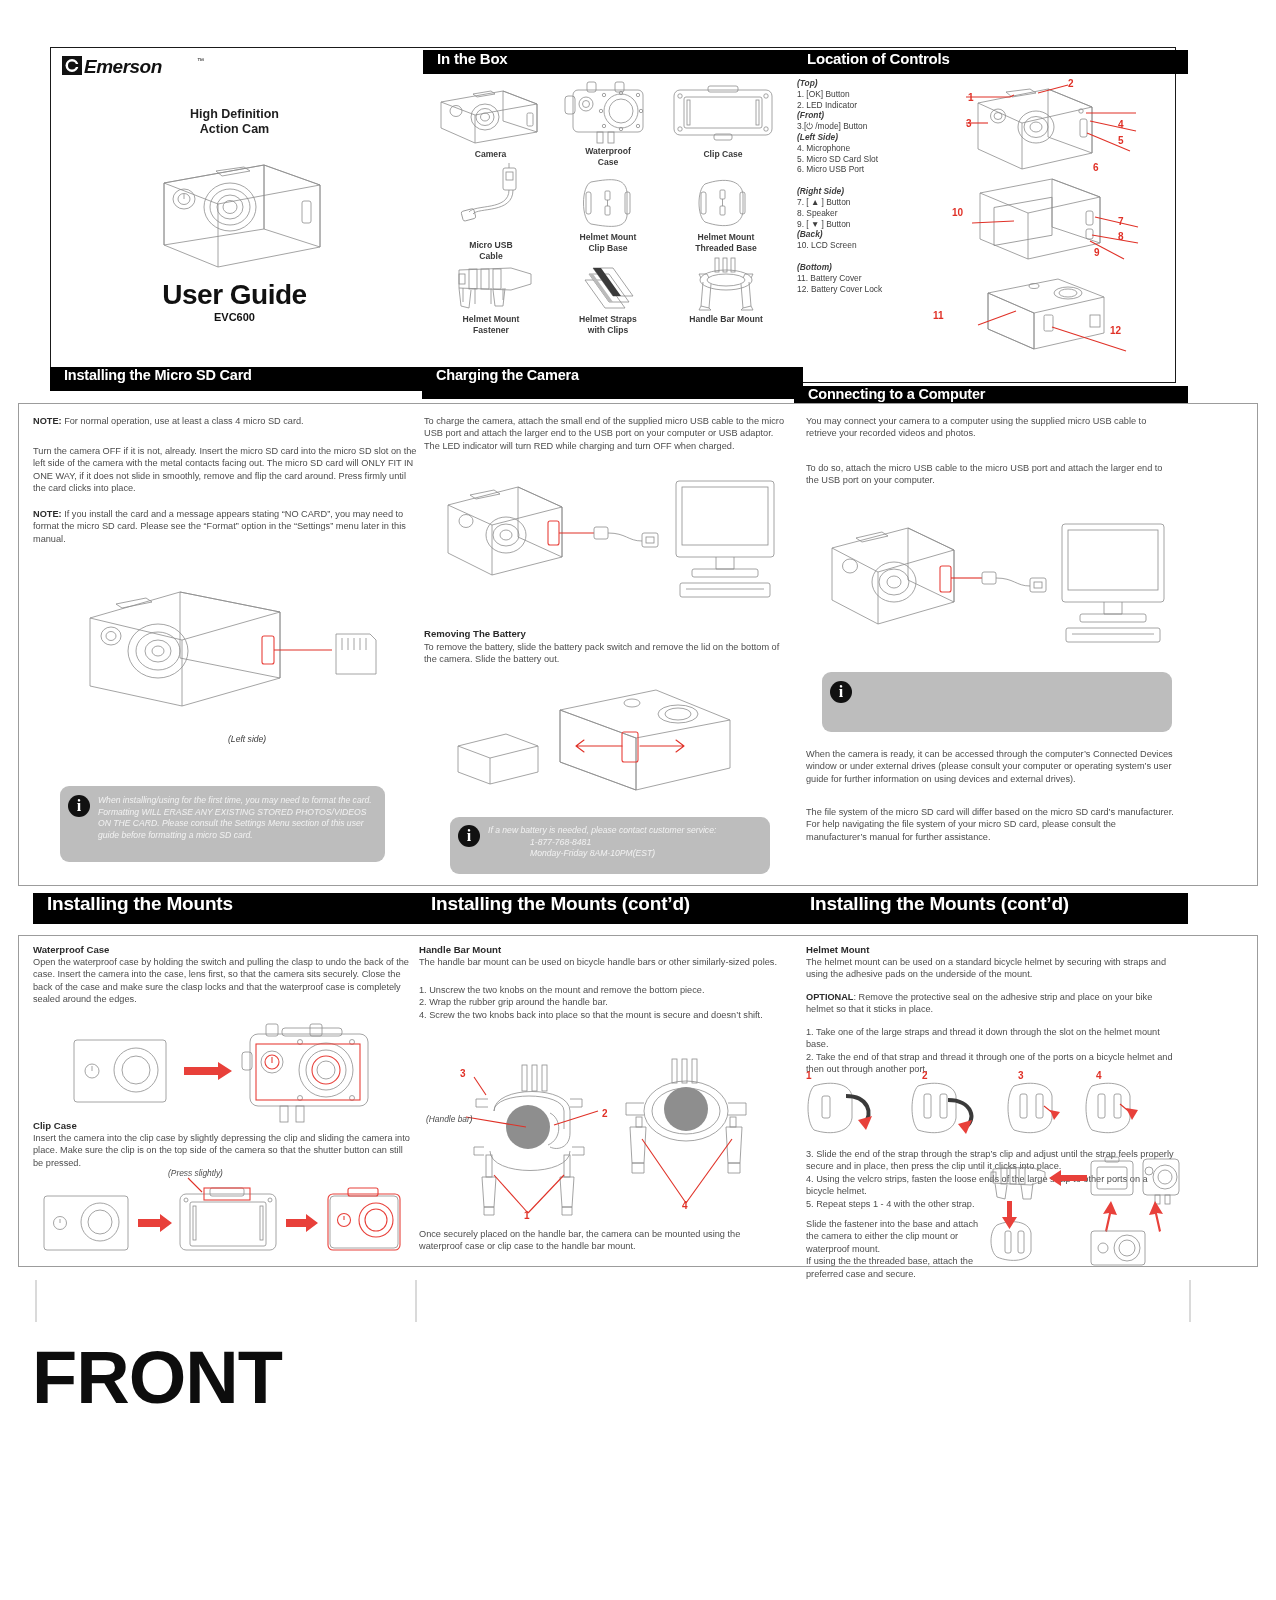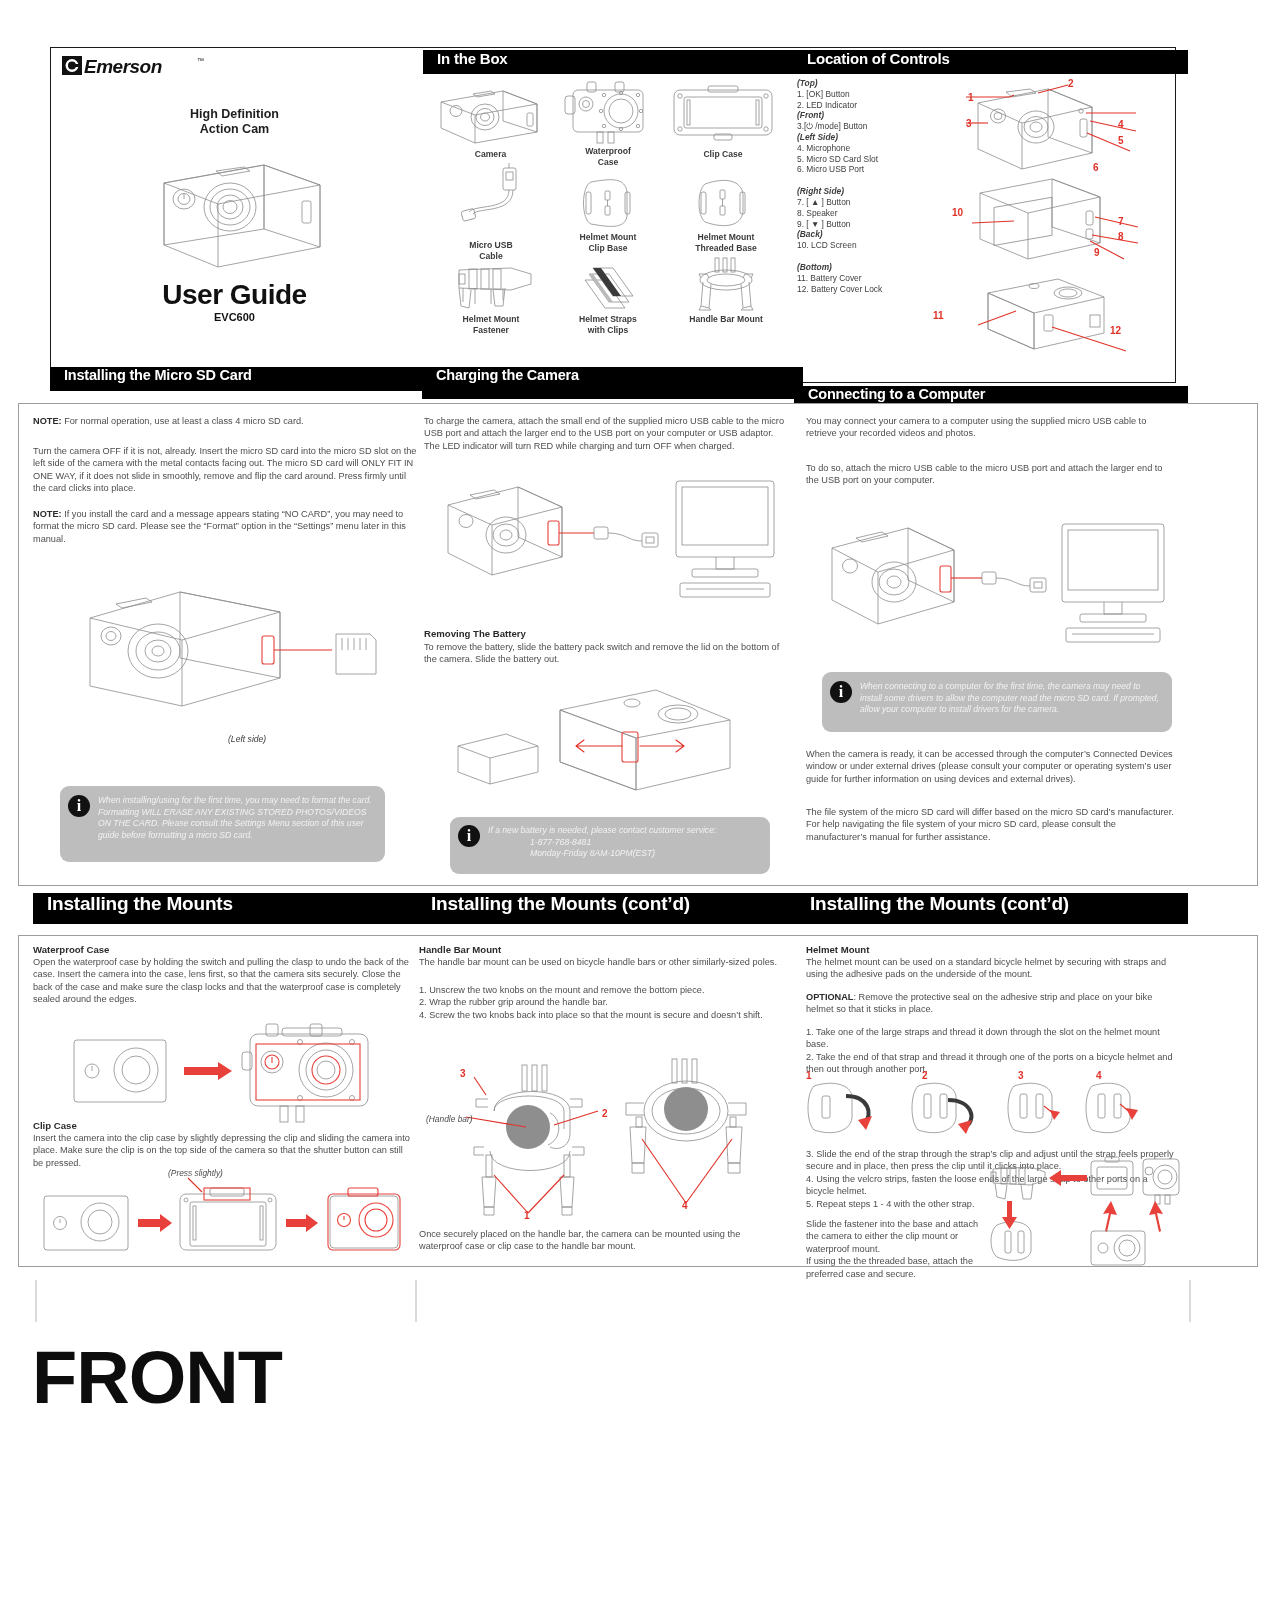--- a/index.html
+++ b/index.html
@@ -471,21 +471,20 @@
     <rect class="ln" x="256" y="30" width="90" height="60" fill="#f4f4f4"></rect>
     <path class="ln" d="M292 102 L292 114 L310 114 L310 102"></path>
     <rect class="ln" x="268" y="114" width="66" height="8" rx="2" fill="#fff"></rect>
     <rect class="ln" x="254" y="128" width="94" height="14" rx="2" fill="#fff"></rect>
     <line class="ln" x1="260" y1="134" x2="342" y2="134"></line>
   </svg>
 </div>
 
 <div class="abs notebox" style="left:822px;top:672px;width:350px;height:60px;">
   <span class="infoicon">i</span>
-  <span>When connecting to a computer for the first time, the camera may need to install some drivers to allow the computer read the micro SD card. If prompted, allow your computer to install drivers for the camera.</span>
 </div>
 
 <div class="abs txt" style="left:806px;top:748px;width:370px;">When the camera is ready, it can be accessed through the computer’s Connected Devices window or under external drives (please consult your computer or operating system’s user guide for further information on using devices and external drives).</div>
 <div class="abs txt" style="left:806px;top:806px;width:370px;">The file system of the micro SD card will differ based on the micro SD card’s manufacturer. For help navigating the file system of your micro SD card, please consult the manufacturer’s manual for further assistance.</div>
 
 <div class="abs blackbar" style="left:33px;top:893px;width:370px;height:31px;font-size:19px;">
   <span>Installing the Mounts</span>
 </div>
 <div class="abs blackbar" style="left:417px;top:893px;width:371px;height:31px;font-size:19px;">
   <span>Installing the Mounts (cont’d)</span>

